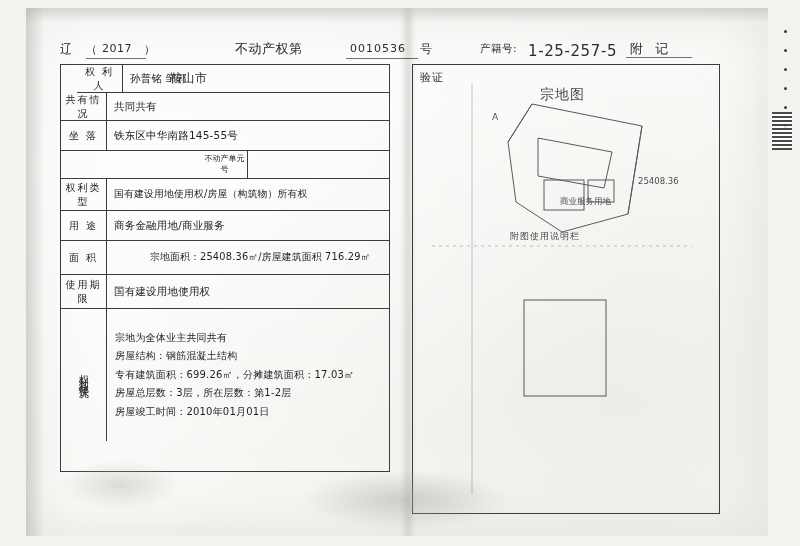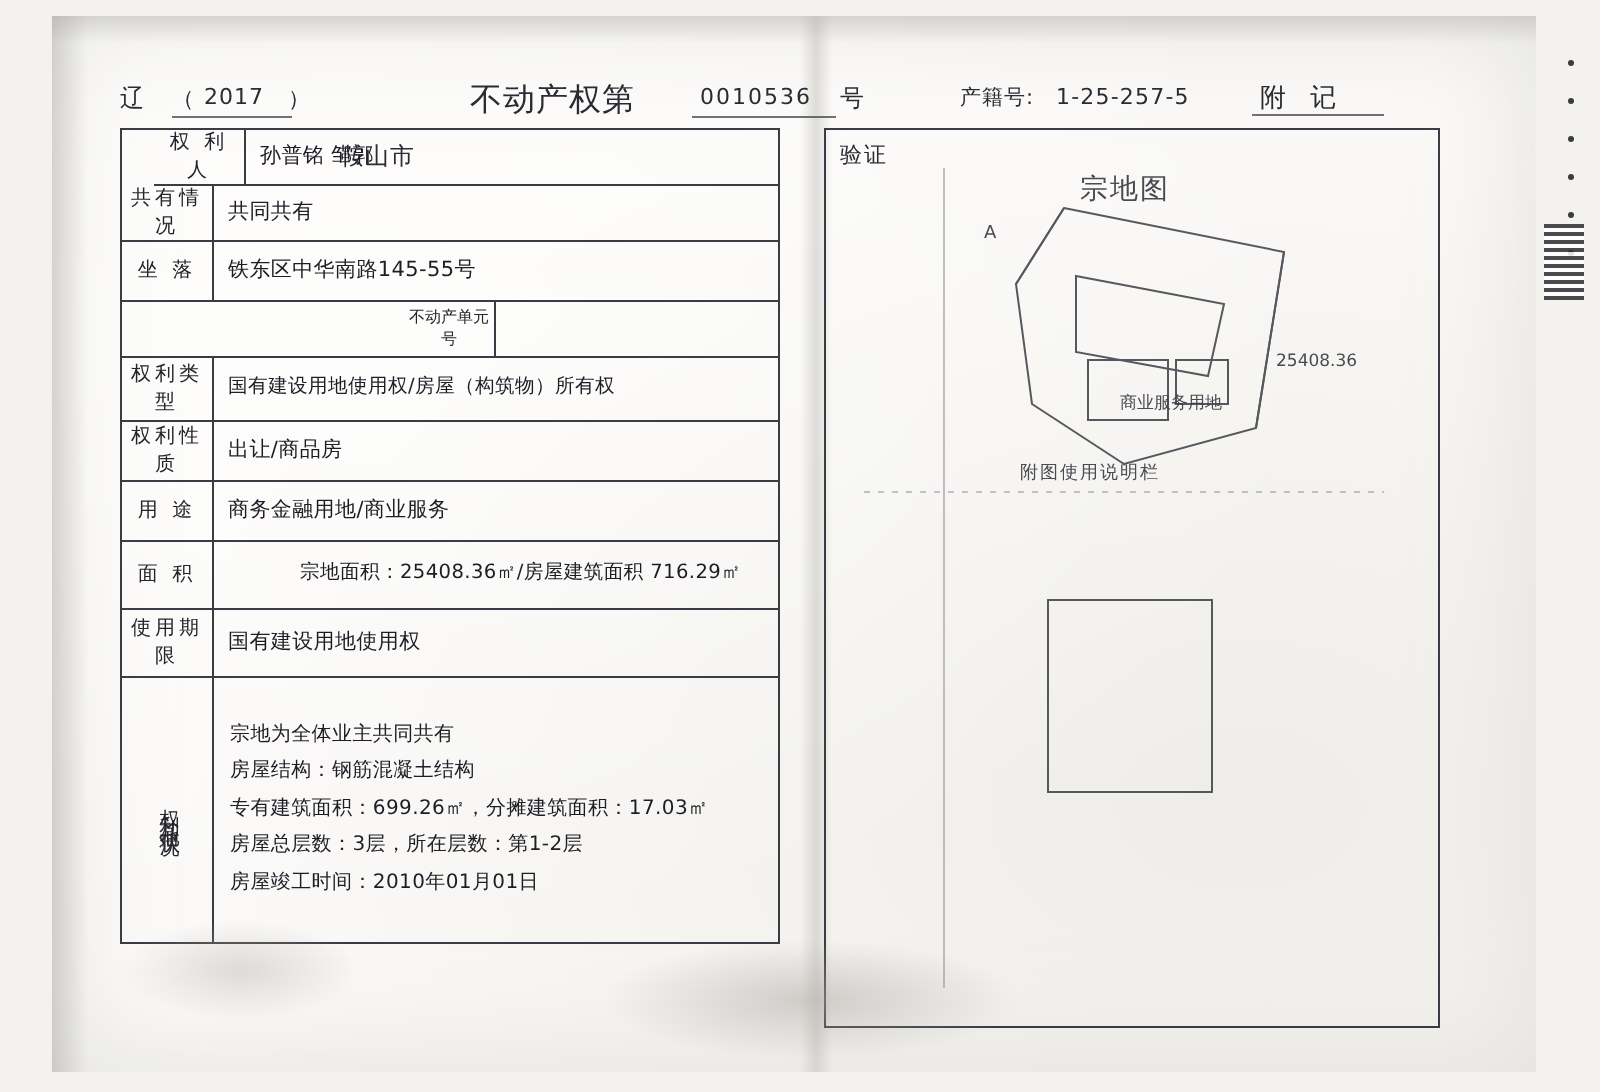--- a/index.html
+++ b/index.html
@@ -81,25 +81,25 @@
   .header .hl {
     position: absolute;
     white-space: nowrap;
     font-family: "DejaVu Sans", sans-serif;
   }
   .h-prov   { left: 0px;   top: 3px; font-size: 12px; }
   .h-p1     { left: 26px;  top: 4px; font-size: 11px; }
   .h-year   { left: 42px;  top: 4px; font-size: 11px; }
   .h-p2     { left: 84px;  top: 4px; font-size: 11px; }
   .h-city   { left: 110px; top: 3px; font-size: 12px; margin-top: 29px; }
-  .h-title  { left: 175px; top: 2px; font-size: 16px; }
+  .h-title  { left: 175px; top: 2px; font-size: 13px; }
   .h-no     { left: 290px; top: 4px; font-size: 11px; letter-spacing: 1px;}
   .h-hao    { left: 360px; top: 3px; font-size: 12px; }
   .h-right-label { left: 420px; top: 4px; font-size: 10.5px; }
-  .h-right-val   { left: 468px; top: 4px; font-size: 11px; letter-spacing: 0.6px;}
+  .h-right-val   { left: 468px; top: 4px; font-size: 15px; letter-spacing: 0.6px;}
   .h-fuji   { left: 570px; top: 2px; font-size: 13px; letter-spacing: 4px;}
 
   
   .uline { position: absolute; height: 1px; background: #3a3a44; opacity: .72; }
 
   
   .table {
     position: absolute;
     left: 60px;
     top: 64px;
@@ -303,24 +303,20 @@
       <div class="rval">铁东区中华南路145-55号</div>
     </div>
     <div class="row" style="height:28px;justify-content:center;">
       <div class="rlabel" style="font-size:8px;letter-spacing:0px;">不动产单元号</div>
     </div>
     <div class="row" style="height:32px;">
       <div class="rlabel">权利类型</div>
       <div class="rval small">国有建设用地使用权/房屋（构筑物）所有权</div>
     </div>
     <div class="row" style="height:30px;">
-      <div class="rlabel">权利性质</div>
-      <div class="rval">出让/商品房</div>
-    </div>
-    <div class="row" style="height:30px;">
       <div class="rlabel">用 途</div>
       <div class="rval">商务金融用地/商业服务</div>
     </div>
     <div class="row" style="height:34px;gap:36px;">
       <div class="rlabel">面 积</div>
       <div class="rval small">宗地面积：25408.36㎡/房屋建筑面积 716.29㎡</div>
     </div>
     <div class="row" style="height:34px;">
       <div class="rlabel">使用期限</div>
       <div class="rval">国有建设用地使用权</div>

